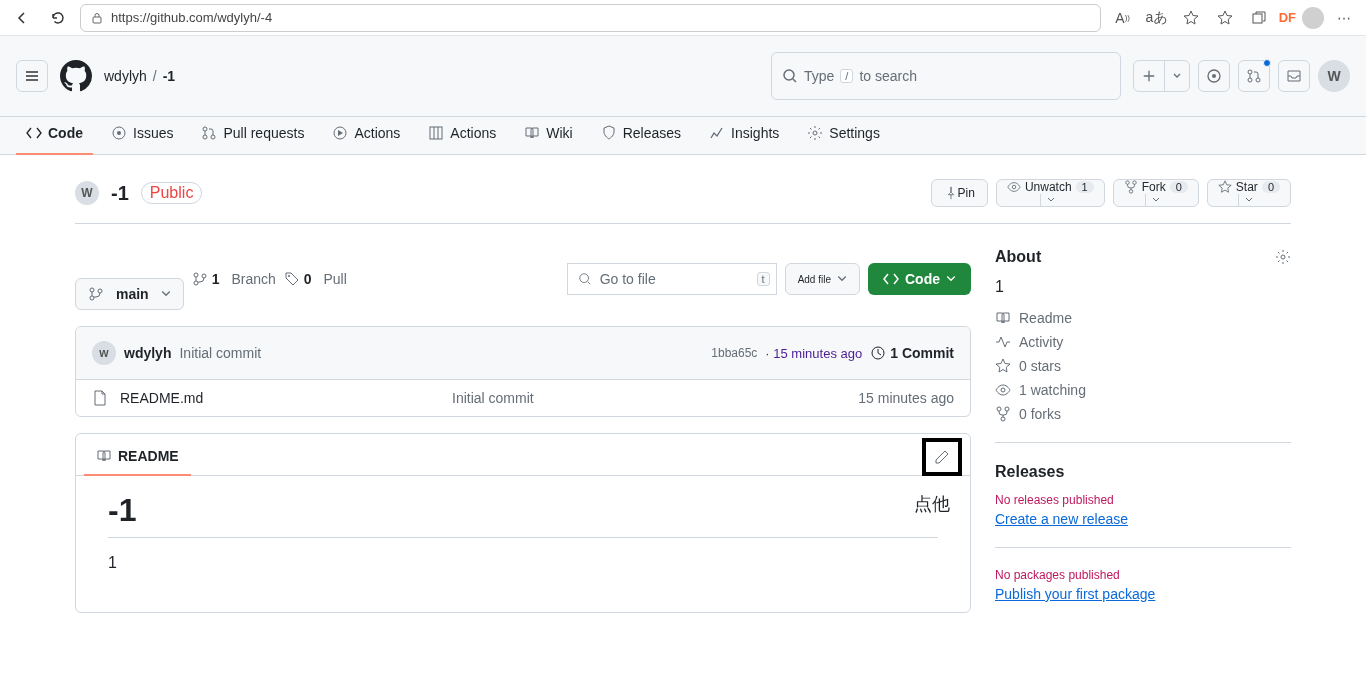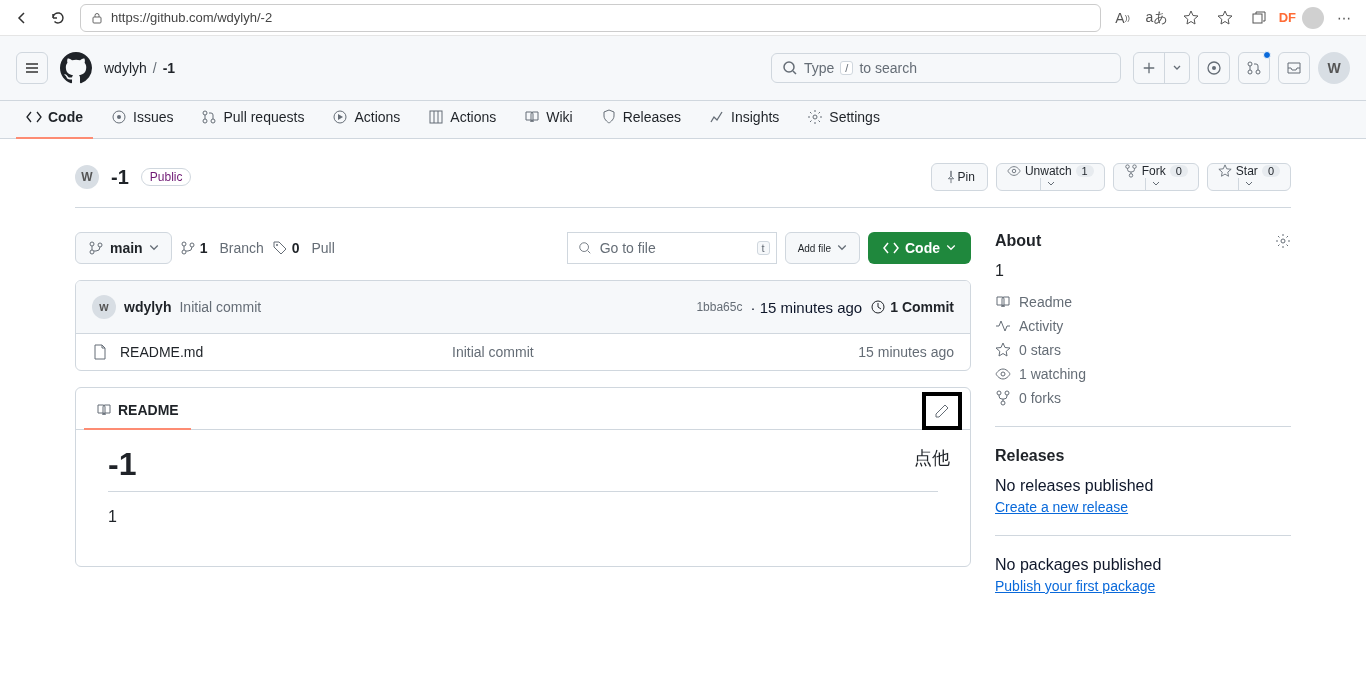--- a/index.html
+++ b/index.html
@@ -17,21 +17,21 @@
 
 
 .gh-header { background: #f6f8fa; border-bottom: 1px solid #d0d7de; padding: 16px; display: flex; align-items: center; gap: 12px; }
 .menu-btn { width: 32px; height: 32px; border: 1px solid #d0d7de; border-radius: 6px; display: flex; align-items: center; justify-content: center; background: #f6f8fa; }
 .gh-logo { width: 32px; height: 32px; color: #1f2328; }
 .breadcrumb { display: flex; align-items: center; gap: 6px; font-size: 14px; }
 .breadcrumb a { color: #1f2328; text-decoration: none; }
 .breadcrumb .sep { color: #656d76; }
 .breadcrumb .repo { font-weight: 600; }
 .gh-header-spacer { flex: 1; }
-.search-box { width: 350px; height: 30px; border: 1px solid #d0d7de; border-radius: 6px; display: flex; align-items: center; padding: 0 10px; gap: 6px; color: #656d76; background: #f6f8fa; }
+.search-box { width: 350px; height: 48px; border: 1px solid #d0d7de; border-radius: 6px; display: flex; align-items: center; padding: 0 10px; gap: 6px; color: #656d76; background: #f6f8fa; }
 .search-box .key { border: 1px solid #d0d7de; border-radius: 3px; padding: 0 4px; font-size: 11px; background: #fff; }
 .hdr-icons { display: flex; align-items: center; gap: 8px; }
 .hdr-btn { height: 32px; min-width: 32px; border: 1px solid #d0d7de; border-radius: 6px; display: flex; align-items: center; justify-content: center; background: #f6f8fa; color: #656d76; padding: 0 6px; position: relative; }
 .hdr-btn.split { padding: 0; }
 .hdr-btn.split > span { padding: 0 8px; display: flex; align-items: center; }
 .hdr-btn.split > span:first-child { border-right: 1px solid #d0d7de; height: 100%; }
 .gh-avatar { width: 32px; height: 32px; border-radius: 50%; background: #d8dee4; display: flex; align-items: center; justify-content: center; font-weight: 600; color: #555; }
 .notif-dot { position: absolute; top: -2px; right: -2px; width: 8px; height: 8px; border-radius: 50%; background: #0969da; border: 1px solid #f6f8fa; }
 
 
@@ -39,54 +39,54 @@
 .repo-tab { padding: 8px 10px 12px; display: flex; align-items: center; gap: 6px; color: #1f2328; font-size: 14px; border-bottom: 2px solid transparent; margin-bottom: -1px; cursor: pointer; }
 .repo-tab.active { border-bottom-color: #fd8c73; font-weight: 600; }
 .repo-tab svg { color: #656d76; }
 .repo-tab.active svg { color: #1f2328; }
 
 
 .content { max-width: 1280px; margin: 0 auto; padding: 24px 32px; }
 .repo-head { display: flex; align-items: center; gap: 12px; padding-bottom: 16px; border-bottom: 1px solid #d0d7de; margin-bottom: 24px; }
 .repo-avatar { width: 24px; height: 24px; border-radius: 50%; background: #d8dee4; display: flex; align-items: center; justify-content: center; font-weight: 600; font-size: 12px; color: #555; }
 .repo-title { font-size: 20px; font-weight: 600; }
-.public-badge { border: 1px solid #d0d7de; border-radius: 12px; padding: 1px 8px; font-size: 12px; color: #701a75; }
+.public-badge { border: 1px solid #d0d7de; border-radius: 12px; padding: 1px 8px; font-size: 16px; color: #ef4444; }
 .repo-head-spacer { flex: 1; }
 .action-btns { display: flex; gap: 8px; }
 .btn { height: 28px; border: 1px solid #d0d7de; border-radius: 6px; background: #f6f8fa; display: flex; align-items: center; font-size: 12px; color: #24292f; cursor: pointer; }
 .btn.seg { padding: 0; flex-direction: column; }
 .btn.seg > span { padding: 0 10px; height: 100%; display: flex; align-items: center; gap: 4px; }
 .btn.seg > span.caret-seg { border-left: 1px solid #d0d7de; padding: 0 6px; }
 .btn.plain { padding: 0 12px; }
 .counter { background: #afb8c133; border-radius: 10px; padding: 0 6px; font-size: 11px; min-width: 16px; text-align: center; }
 
 
 .cols { display: flex; gap: 24px; }
 .main-col { flex: 1; min-width: 0; }
 .side-col { width: 296px; }
 
 
 .file-head { display: flex; align-items: center; gap: 8px; margin-bottom: 16px; }
-.branch-btn { height: 32px; border: 1px solid #d0d7de; border-radius: 6px; background: #f6f8fa; display: flex; align-items: center; gap: 6px; padding: 0 12px; font-size: 14px; font-weight: 600; }
+.branch-btn { height: 32px; border: 1px solid #d0d7de; border-radius: 6px; background: #f6f8fa; display: flex; align-items: center; gap: 12px; padding: 0 12px; font-size: 14px; font-weight: 600; margin-top: 30px; }
 .quiet-link { display: flex; align-items: center; gap: 4px; font-size: 14px; color: #656d76; }
 .quiet-link b { color: #1f2328; }
 .file-head-spacer { flex: 1; }
 .goto { height: 32px; width: 210px; border: 1px solid #d0d7de; border-radius: 0; display: flex; align-items: center; padding: 0 10px; gap: 8px; color: #656d76; background: #fff; position: relative; }
 .goto .key { position: absolute; right: 6px; border: 1px solid #d0d7de; border-radius: 3px; padding: 0 4px; font-size: 11px; background: #f6f8fa; }
 .addfile-btn { height: 32px; border: 1px solid #d0d7de; border-radius: 6px; background: #f6f8fa; display: flex; align-items: center; gap: 6px; padding: 0 12px; font-size: 10px; }
 .code-btn { height: 32px; border: 1px solid transparent; border-radius: 6px; background: #1f883d; color: #fff; display: flex; align-items: center; gap: 6px; padding: 0 14px; font-size: 14px; font-weight: 600; }
 
 
 .commit-box { border: 1px solid #d0d7de; border-radius: 6px; overflow: hidden; margin-bottom: 16px; }
 .commit-head { background: #f6f8fa; padding: 14px 16px; display: flex; align-items: center; gap: 8px; border-bottom: 1px solid #d0d7de; }
 .commit-author { font-weight: 600; }
 .commit-msg { color: #656d76; }
 .commit-head-spacer { flex: 1; }
 .commit-sha { color: #656d76; font-size: 12px; }
-.commit-time { color: #0f172a; font-size: 15px; }
+.commit-time { color: #4c1d95; font-size: 13px; }
 .commit-count { display: flex; align-items: center; gap: 4px; font-size: 14px; font-weight: 600; }
 .file-row { padding: 10px 16px; display: flex; align-items: center; gap: 12px; }
 .file-row .fname { width: 320px; }
 .file-row .fmsg { flex: 1; color: #656d76; }
 .file-row .ftime { color: #656d76; }
 
 
 .readme-box { border: 1px solid #d0d7de; border-radius: 6px; overflow: hidden; position: relative; }
 .readme-tabs { display: flex; align-items: center; padding: 4px 8px 0; border-bottom: 1px solid #d0d7de; }
 .readme-tab { padding: 10px 12px; display: flex; align-items: center; gap: 6px; font-weight: 600; border-bottom: 2px solid #fd8c73; margin-bottom: -1px; }
@@ -97,21 +97,21 @@
 .readme-body p { font-size: 16px; }
 
 
 .side-section { padding-bottom: 20px; margin-bottom: 20px; border-bottom: 1px solid #d0d7de; }
 .side-section:last-child { border-bottom: none; }
 .side-head { display: flex; align-items: center; justify-content: space-between; margin-bottom: 12px; }
 .side-head h2 { font-size: 16px; font-weight: 600; }
 .side-desc { margin-bottom: 14px; font-size: 16px; }
 .side-links { display: flex; flex-direction: column; gap: 8px; }
 .side-link { display: flex; align-items: center; gap: 8px; color: #656d76; font-size: 14px; }
-.side-text { color: #0f172a; font-size: 16px; margin-bottom: 4px; }
+.side-text { color: #be185d; font-size: 12px; margin-bottom: 4px; }
 .side-action { color: #0969da; font-size: 14px; text-decoration: underline;}
 </style>
 </head>
 <body>
 
 <div class="browser-bar">
   <div class="bb-btn">
       <svg width="16" height="16" viewBox="0 0 16 16">
         <path d="M10 3 L5 8 L10 13" stroke="#333" stroke-width="1.5" fill="none"></path>
       </svg>
@@ -121,21 +121,21 @@
         <path d="M3 8a5 5 0 1 1 1.5 3.5M3 8V4m0 4h4" stroke="#333" stroke-width="1.5" fill="none"></path>
       </svg>
     </div>
   <div class="url-bar">
     <span class="url-lock">
         <svg width="12" height="12" viewBox="0 0 12 12">
           <rect x="2" y="5" width="8" height="6" rx="1" stroke="#666" fill="none"></rect>
           <path d="M4 5V3.5a2 2 0 0 1 4 0V5" stroke="#666" fill="none"></path>
         </svg>
       </span>
-    <span>https://github.com/wdylyh/-2</span>
+    <span>https://github.com/wdylyh/-4</span>
   </div>
   <div class="bb-right">
     <div class="bb-btn">A<sup style="font-size:8px">))</sup></div>
     <div class="bb-btn">aあ</div>
     <div class="bb-btn">
         <svg width="16" height="16" viewBox="0 0 16 16">
           <path d="M8 1l2 4.5 5 .5-3.8 3.3L12 14l-4-2.5L4 14l.8-4.7L1 6l5-.5z" stroke="#555" fill="none"></path>
         </svg>
       </div>
     <div class="bb-btn">

